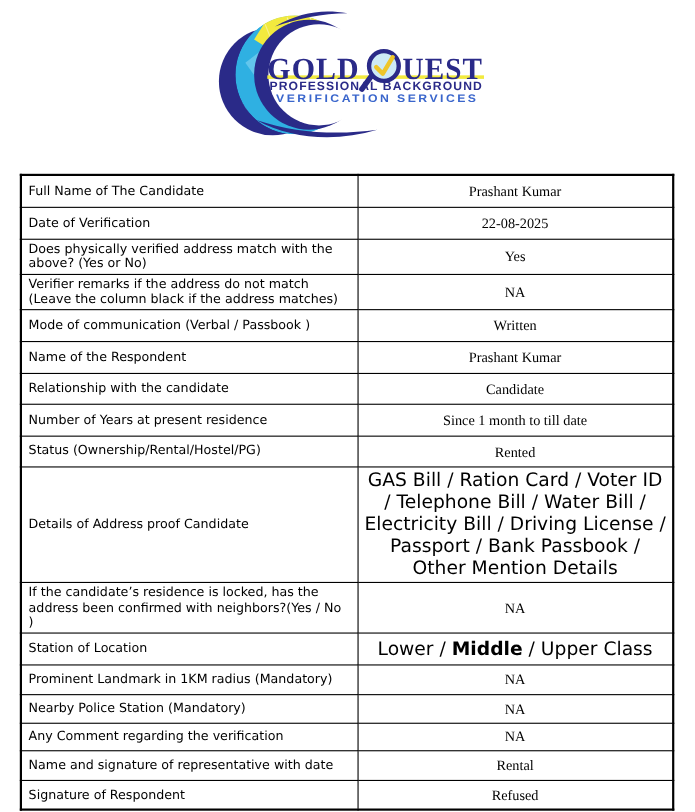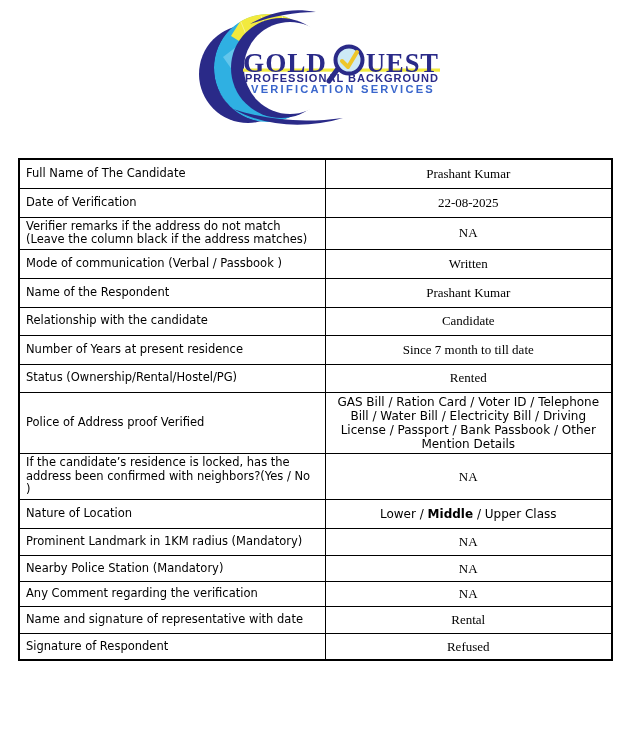--- a/index.html
+++ b/index.html
@@ -44,21 +44,21 @@
   }
   td.val {
     text-align: center;
     font-family: "Liberation Serif", serif;
     font-size: 13px;
     line-height: 1.18;
     padding: 2px 4px;
   }
   td.val.sans {
     font-family: "DejaVu Sans", "Liberation Sans", sans-serif;
-    font-size: 12px;
+    font-size: 17px;
   }
   .b { font-weight: bold; }
 
   tr.h29 { height: 29px; margin-top: 28px; }
   tr.h28 { height: 28px; margin-left: 20px; }
   tr.h72 { height: 72px; }
   tr.h44 { height: 44px; }
   tr.h27 { height: 27px; }
   tr.h26 { height: 26px; }
   tr.h25 { height: 25px; }
@@ -113,54 +113,58 @@
 <table class="verification">
   <tbody>
     <tr class="h29">
       <td class="lbl">Full Name of The Candidate</td>
       <td class="val">Prashant Kumar</td>
     </tr>
     <tr class="h29">
       <td class="lbl">Date of Verification</td>
       <td class="val">22-08-2025</td>
     </tr>
+    <tr class="h29">
+      <td class="lbl">Does physically verified address match with the above? (Yes or No)</td>
+      <td class="val">Yes</td>
+    </tr>
     <tr class="h28">
       <td class="lbl">Verifier remarks if the address do not match (Leave the column black if the address matches)</td>
       <td class="val">NA</td>
     </tr>
     <tr class="h29">
       <td class="lbl">Mode of communication (Verbal / Passbook )</td>
       <td class="val">Written</td>
     </tr>
     <tr class="h29">
       <td class="lbl">Name of the Respondent</td>
       <td class="val">Prashant Kumar</td>
     </tr>
     <tr class="h28">
       <td class="lbl">Relationship with the candidate</td>
       <td class="val">Candidate</td>
     </tr>
     <tr class="h29">
       <td class="lbl">Number of Years at present residence</td>
-      <td class="val">Since 7 month to till date</td>
+      <td class="val">Since 1 month to till date</td>
     </tr>
     <tr class="h28">
       <td class="lbl">Status (Ownership/Rental/Hostel/PG)</td>
       <td class="val">Rented</td>
     </tr>
     <tr class="h44">
-      <td class="lbl">Police of Address proof Verified</td>
+      <td class="lbl">Details of Address proof Candidate</td>
       <td class="val sans">GAS Bill / Ration Card / Voter ID / Telephone Bill / Water Bill / Electricity Bill / Driving License / Passport / Bank Passbook / Other Mention Details</td>
     </tr>
     <tr class="h29">
       <td class="lbl">If the candidate’s residence is locked, has the address been confirmed with neighbors?(Yes / No )</td>
       <td class="val">NA</td>
     </tr>
     <tr class="h29">
-      <td class="lbl">Nature of Location</td>
+      <td class="lbl">Station of Location</td>
       <td class="val sans"><span>Lower / </span><span class="b">Middle</span><span> / Upper Class</span></td>
     </tr>
     <tr class="h27">
       <td class="lbl">Prominent Landmark in 1KM radius (Mandatory)</td>
       <td class="val">NA</td>
     </tr>
     <tr class="h26">
       <td class="lbl">Nearby Police Station (Mandatory)</td>
       <td class="val">NA</td>
     </tr>

